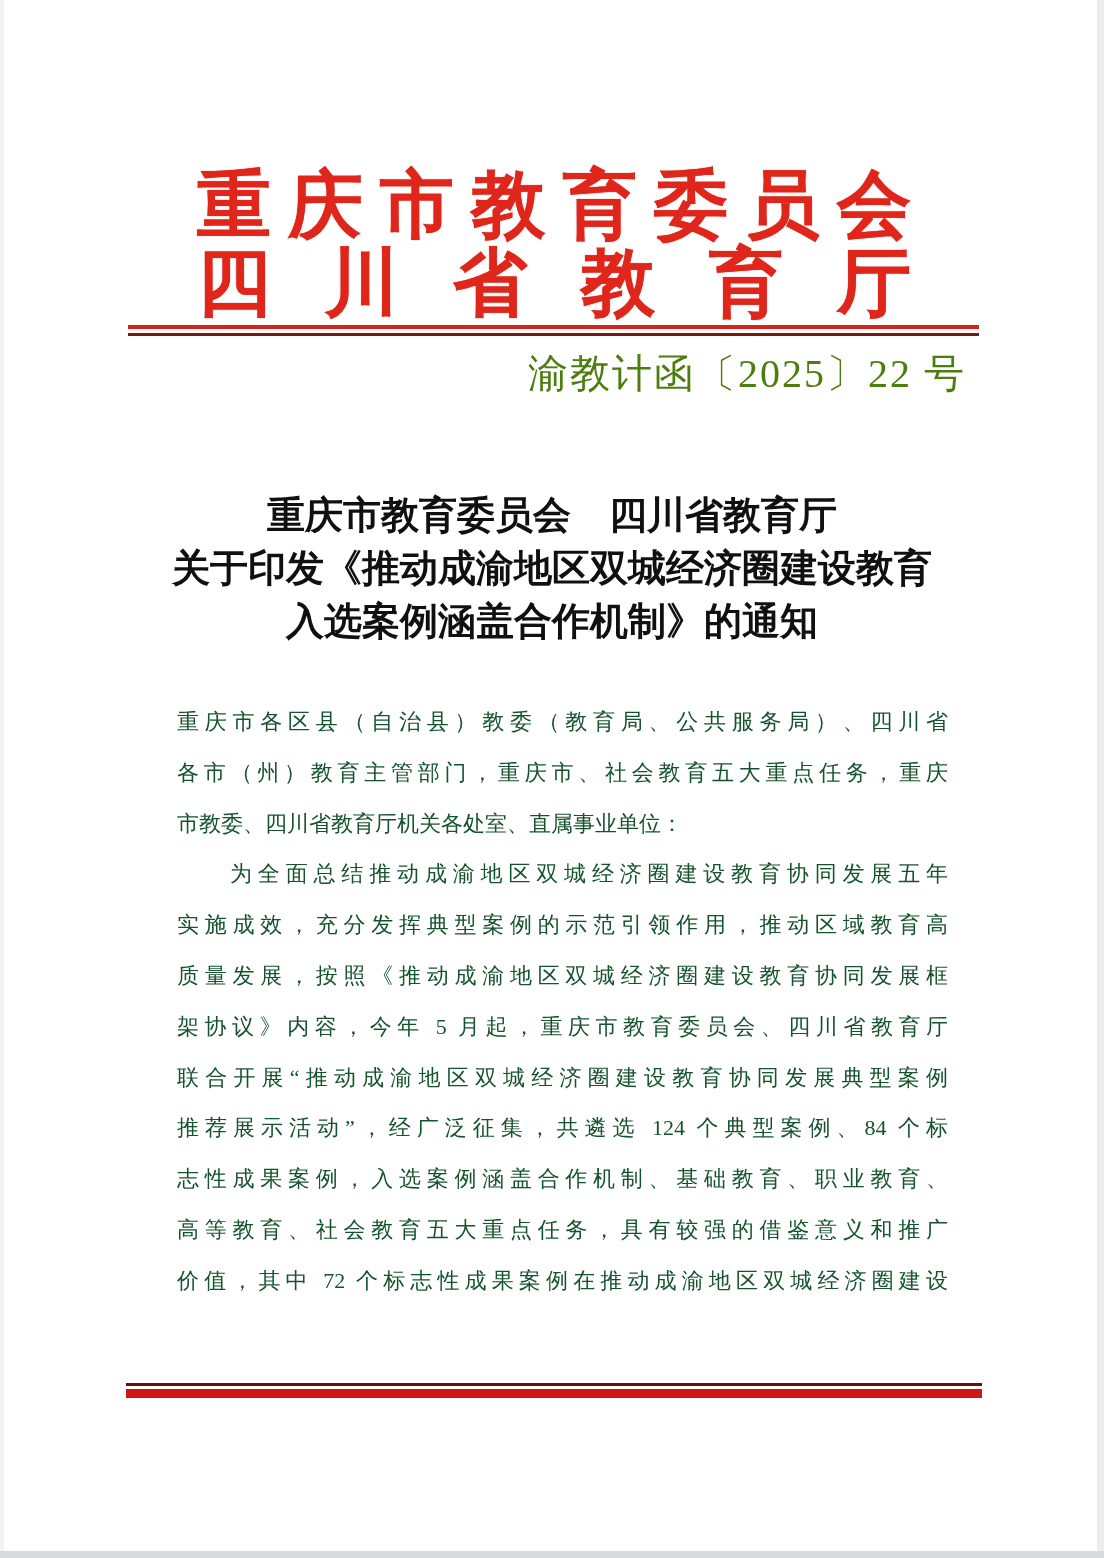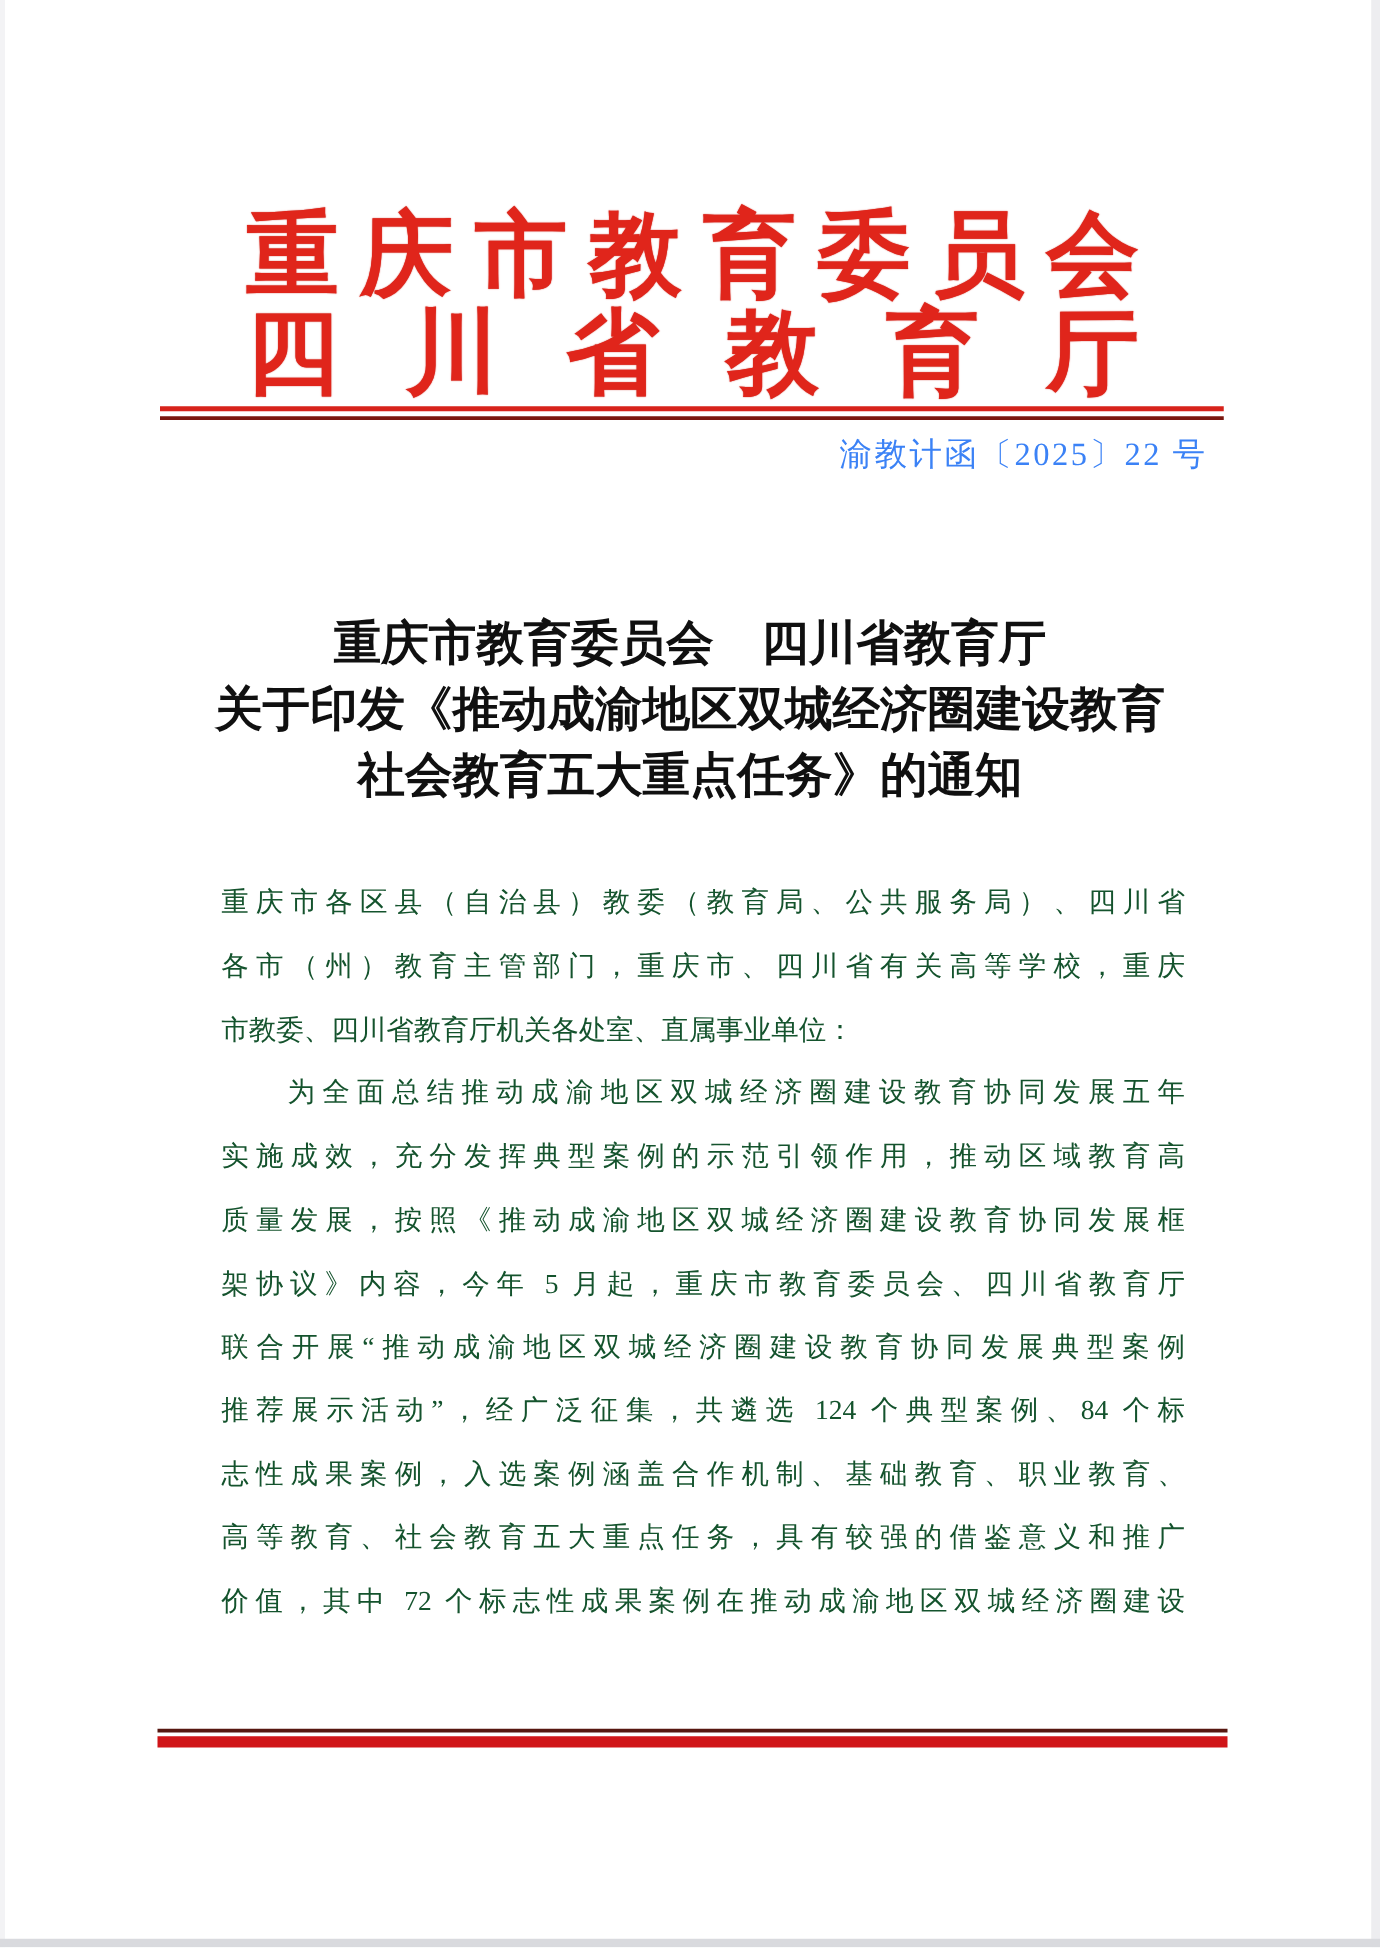--- a/index.html
+++ b/index.html
@@ -47,23 +47,23 @@
   .rule-top .gapline { height: 4px; background: transparent; }
   .rule-top .thin { height: 3px; background: #7a170f; }
 
   
   .doc-number {
     position: absolute;
     top: 346px;
     left: 0;
     width: 966px;
     text-align: right;
-    font-size: 26px;
+    font-size: 40px;
     letter-spacing: 2px;
-    color: #3b82f6;
+    color: #4d7c0f;
   }
 
   
   .doc-title {
     position: absolute;
     top: 489px;
     left: 0;
     width: 1104px;
     text-align: center;
     font-size: 38px;
@@ -154,26 +154,26 @@
     <div class="thick"></div>
     <div class="gapline"></div>
     <div class="thin"></div>
   </div>
 
   <div class="doc-number">渝教计函〔2025〕22 号</div>
 
   <div class="doc-title">
     <div>重庆市教育委员会　四川省教育厅</div>
     <div>关于印发《推动成渝地区双城经济圈建设教育</div>
-    <div>社会教育五大重点任务》的通知</div>
+    <div>入选案例涵盖合作机制》的通知</div>
   </div>
 
   <div class="body-text">
       <div class="bodyline justify">重庆市各区县（自治县）教委（教育局、公共服务局）、四川省</div>
-      <div class="bodyline justify">各市（州）教育主管部门，重庆市、四川省有关高等学校，重庆</div>
+      <div class="bodyline justify">各市（州）教育主管部门，重庆市、社会教育五大重点任务，重庆</div>
       <div class="bodyline">市教委、四川省教育厅机关各处室、直属事业单位：</div>
       <div class="bodyline justify indent">为全面总结推动成渝地区双城经济圈建设教育协同发展五年</div>
       <div class="bodyline justify">实施成效，充分发挥典型案例的示范引领作用，推动区域教育高</div>
       <div class="bodyline justify">质量发展，按照《推动成渝地区双城经济圈建设教育协同发展框</div>
       <div class="bodyline justify">架协议》内容，今年 5 月起，重庆市教育委员会、四川省教育厅</div>
       <div class="bodyline justify">联合开展“推动成渝地区双城经济圈建设教育协同发展典型案例</div>
       <div class="bodyline justify">推荐展示活动”，经广泛征集，共遴选 124 个典型案例、84 个标</div>
       <div class="bodyline justify">志性成果案例，入选案例涵盖合作机制、基础教育、职业教育、</div>
       <div class="bodyline justify">高等教育、社会教育五大重点任务，具有较强的借鉴意义和推广</div>
       <div class="bodyline justify">价值，其中 72 个标志性成果案例在推动成渝地区双城经济圈建设</div>

